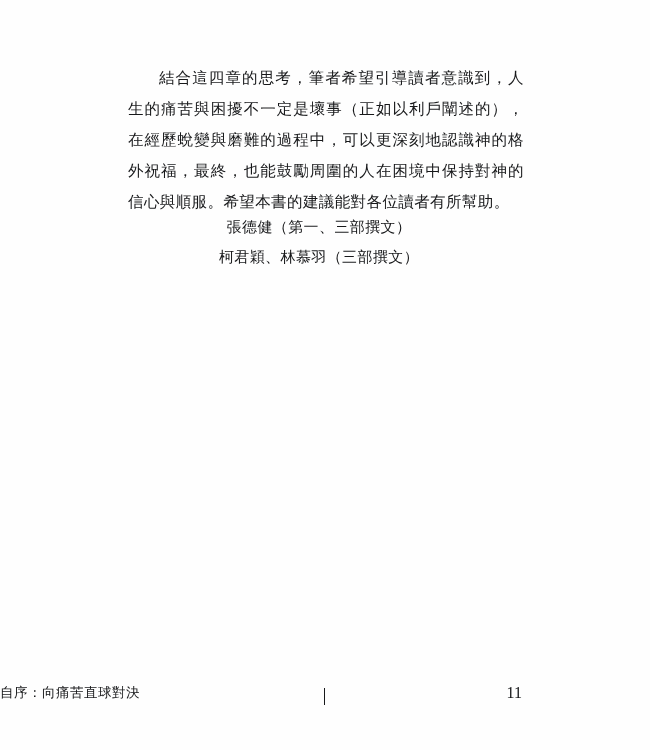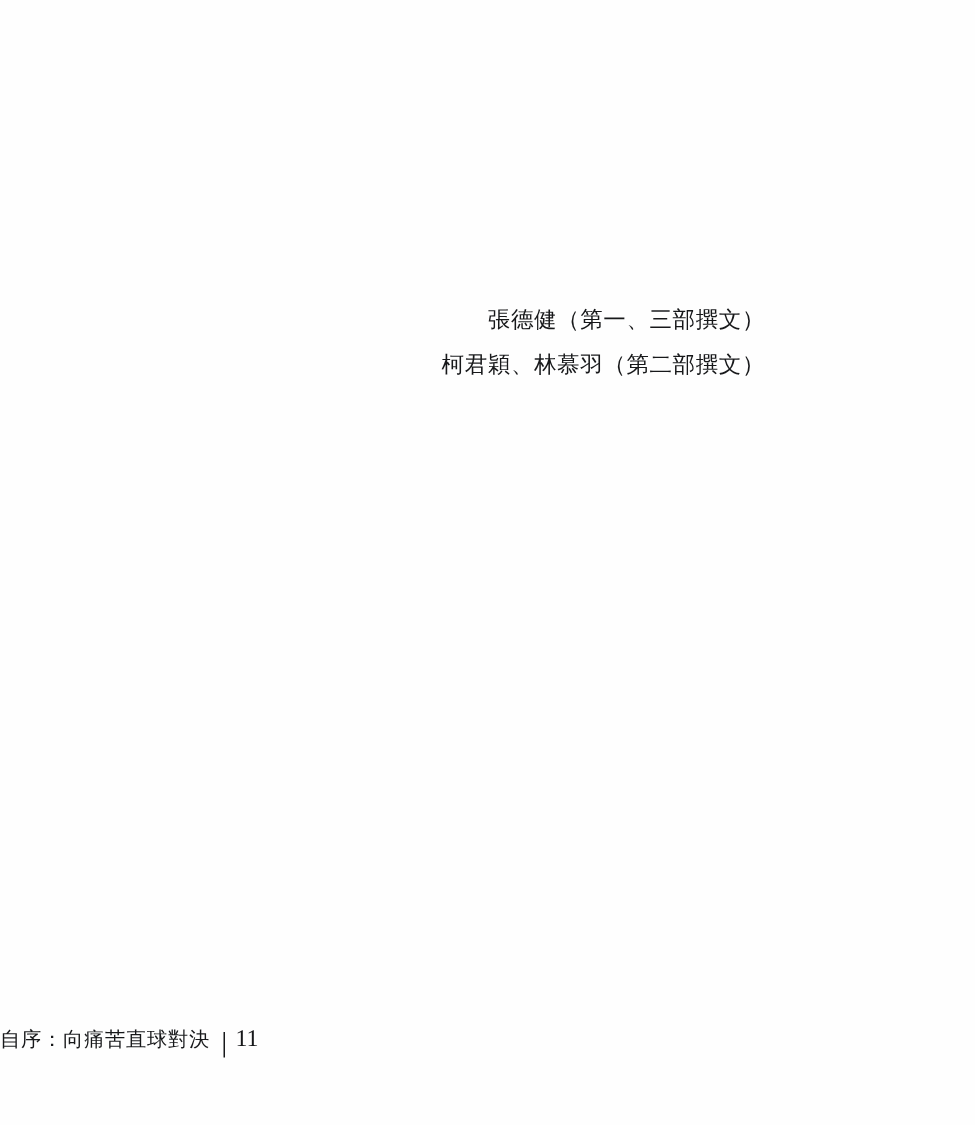--- a/index.html
+++ b/index.html
@@ -35,39 +35,39 @@
     text-align: justify;
     text-justify: inter-character;
     text-indent: 2em;
     color: #17181a;
     letter-spacing: 0.4px;
     margin: 0;
   }
   .signatures {
     position: absolute;
     left: 128px;
-    top: 199px;
+    top: 212px;
     width: 396px;
-    text-align: right;
+    text-align: center;
     font-family: Liberation Serif, serif;
   }
   .sig-line {
     font-size: 15px;
     line-height: 2.0;
     color: #17181a;
     letter-spacing: 0.4px;
     padding-right: 14px;
   }
   .footer {
     position: absolute;
     left: 0;
     bottom: 48px;
     width: 650px;
     display: flex;
-    justify-content: flex-start;
+    justify-content: space-between;
     align-items: center;
     padding-right: 128px;
     box-sizing: border-box;
   }
   .footer-text {
     font-size: 13.5px;
     color: #17181a;
     letter-spacing: 0.5px;
   }
   .footer-rule {
@@ -83,24 +83,27 @@
     font-size: 16px;
     color: #17181a;
     font-family: "Liberation Serif", "DejaVu Serif", serif;
   }
 </style>
 </head>
 <body>
 
 <div class="page">
 
+  <div class="body-block">
+    <p class="para">結合這四章的思考，筆者希望引導讀者意識到，人生的痛苦與困擾不一定是壞事（正如以利戶闡述的），在經歷蛻變與磨難的過程中，可以更深刻地認識神的格外祝福，最終，也能鼓勵周圍的人在困境中保持對神的信心與順服。希望本書的建議能對各位讀者有所幫助。</p>
+  </div>
 
   <div class="signatures">
     <div class="sig-line">張德健（第一、三部撰文）</div>
-    <div class="sig-line">柯君穎、林慕羽（第二部撰文）</div>
+    <div class="sig-line">柯君穎、林慕羽（三部撰文）</div>
   </div>
 
   <div class="footer">
     <span class="footer-text">自序：向痛苦直球對決</span>
     <span class="footer-rule"></span>
     <span class="page-number">11</span>
   </div>
 
 </div>
 

